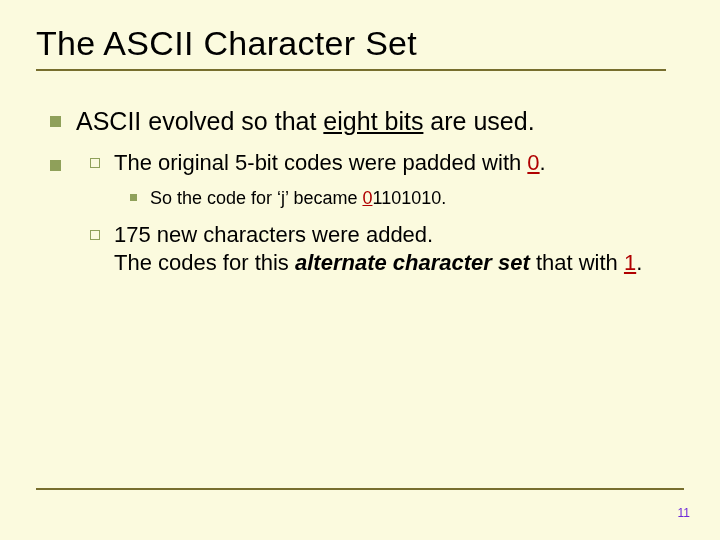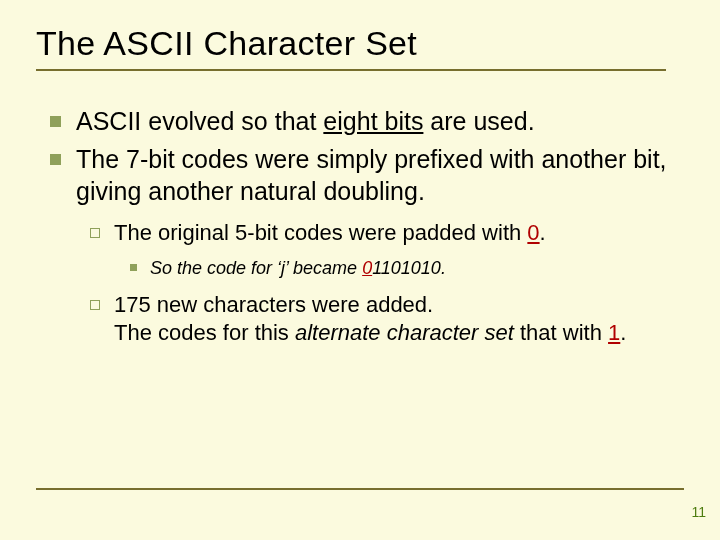--- a/index.html
+++ b/index.html
@@ -34,24 +34,24 @@
   .bottom-rule {
     position: absolute;
     left: 36px;
     right: 36px;
     bottom: 50px;
     height: 0;
     border-top: 2px solid #776e2e;
   }
   .page-num {
     position: absolute;
-    right: 14px;
+    right: 30px;
     bottom: 20px;
-    font-size: 14px;
-    color: #4d7c0f;
+    font-size: 12px;
+    color: #6d28d9;
   }
   ul {
     list-style: none;
     margin: 10px;
     padding: 0;
   }
   .l1 {
     margin-left: 6px;
   }
   .l1 > li {
@@ -88,58 +88,56 @@
     top: 9px;
     width: 10px;
     height: 10px;
     box-sizing: border-box;
     border: 1.5px solid #8fa05a;
     background: transparent;
   }
   .l3 {
     margin-top: 10px;
     margin-left: 10px;
-    font-style: italic;
   }
   .l3 > li {
     position: relative;
     padding-left: 26px;
     font-size: 18px;
     line-height: 1.3;
     margin-bottom: 8px;
   }
   .l3 > li::before {
     content: "";
     position: absolute;
     left: 6px;
     top: 7px;
     width: 7px;
     height: 7px;
     background: #8fa05a;
   }
   .c-red { color: #b00000; }
   .ul   { text-decoration: underline; }
-  .it   { font-style: italic; }
+  .it   { font-style: italic; font-weight: bold; }
 </style>
 </head>
 <body>
 
 <div class="slide">
 
   <h1 class="title">The ASCII Character Set</h1>
   <div class="title-rule"></div>
 
   <ul class="l1">
 
     <li>
       <span>ASCII evolved so that </span><span class="ul">eight bits</span><span> are used.</span>
     </li>
 
     <li>
-      <span>The 7-bit codes were simply prefixed with another bit, giving another natural doubling.</span>
 
       <ul class="l2">
 
         <li>
           <span>The original 5-bit codes were padded with </span><span class="c-red ul">0</span><span>.</span>
 
           <ul class="l3">
             <li>
               <span>So the code for ‘j’ became </span><span class="c-red ul">0</span><span>1101010.</span>
             </li>

